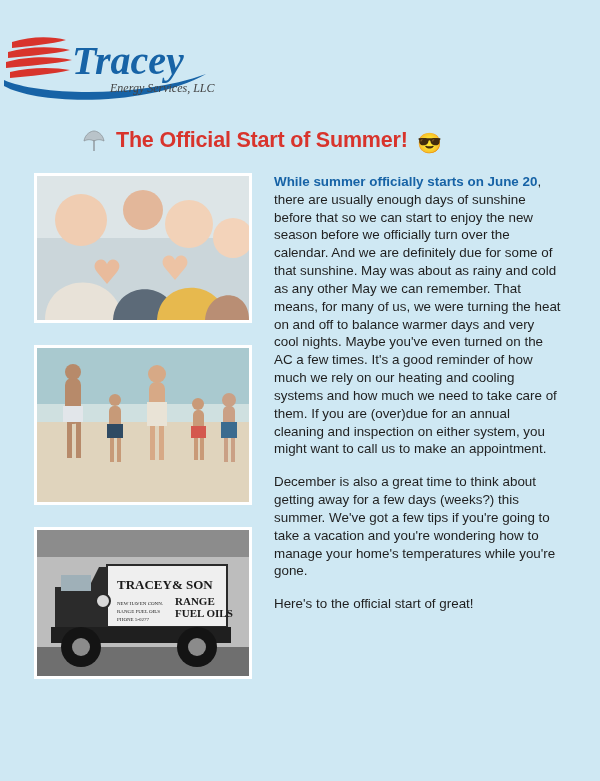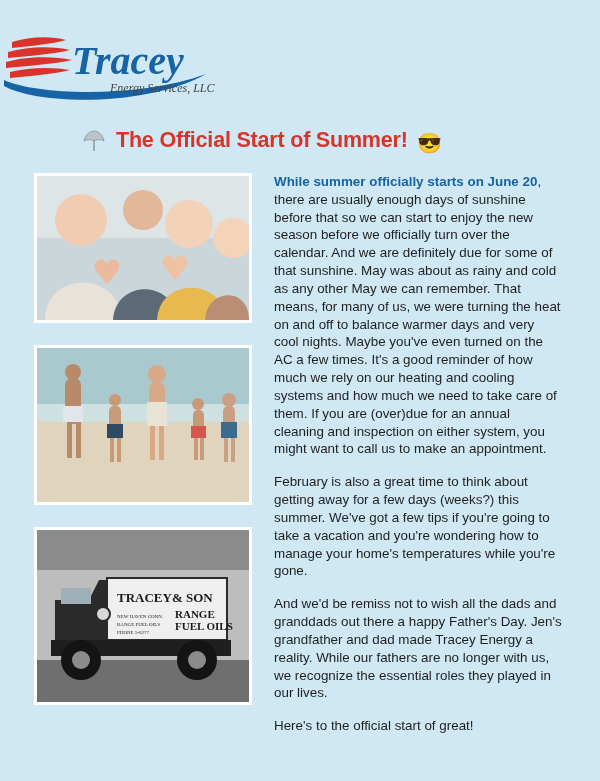--- a/index.html
+++ b/index.html
@@ -69,21 +69,21 @@
     width: 218px;
     border: 3px solid #ffffff;
     background: #ddd;
     display: block;
     margin-bottom: 22px;
     overflow: hidden;
     position: relative;
   }
   .photo.p1 { height: 150px; }
   .photo.p2 { height: 160px; }
-  .photo.p3 { height: 178px; }
+  .photo.p3 { height: 152px; }
   .photo svg { display: block; width: 100%; height: 100%; }
 
   .text-col {
     flex: 1 1 auto;
     color: #1f1f1f;
     font-size: 13.4px;
     line-height: 1.33;
   }
   .text-col p { margin: 0 16px 15px 0; }
   .lead-bold {
@@ -213,20 +213,19 @@
           <circle cx="66" cy="84" r="7" fill="#d9d9d9" stroke="#2a2a2a" stroke-width="2"></circle>
         </svg>
       </div>
 
     </div>
 
     <div class="text-col">
       <p>
         <span class="lead-bold">While summer officially starts on June 20</span><span>, there are usually enough days of sunshine before that so we can start to enjoy the new season before we officially turn over the calendar. And we are definitely due for some of that sunshine. May was about as rainy and cold as any other May we can remember. That means, for many of us, we were turning the heat on and off to balance warmer days and very cool nights. Maybe you've even turned on the AC a few times. It's a good reminder of how much we rely on our heating and cooling systems and how much we need to take care of them. If you are (over)due for an annual cleaning and inspection on either system, you might want to call us to make an appointment.</span>
       </p>
-      <p>February is also a great time to think about getting away for a few days (weeks?) this summer. We've got a few tips if you're going to take a vacation and you're wondering how to manage your home's temperatures while you're gone.</p>
-      <p>And we'd be remiss not to wish all the dads and granddads out there a happy Father's Day. Jen's grandfather and dad made Tracey Energy a reality. While our fathers are no longer with us, we recognize the essential roles they played in our lives.</p>
+      <p>December is also a great time to think about getting away for a few days (weeks?) this summer. We've got a few tips if you're going to take a vacation and you're wondering how to manage your home's temperatures while you're gone.</p>
       <p>Here's to the official start of great!</p>
     </div>
 
   </div>
 
 </div>
 
 </body></html>

